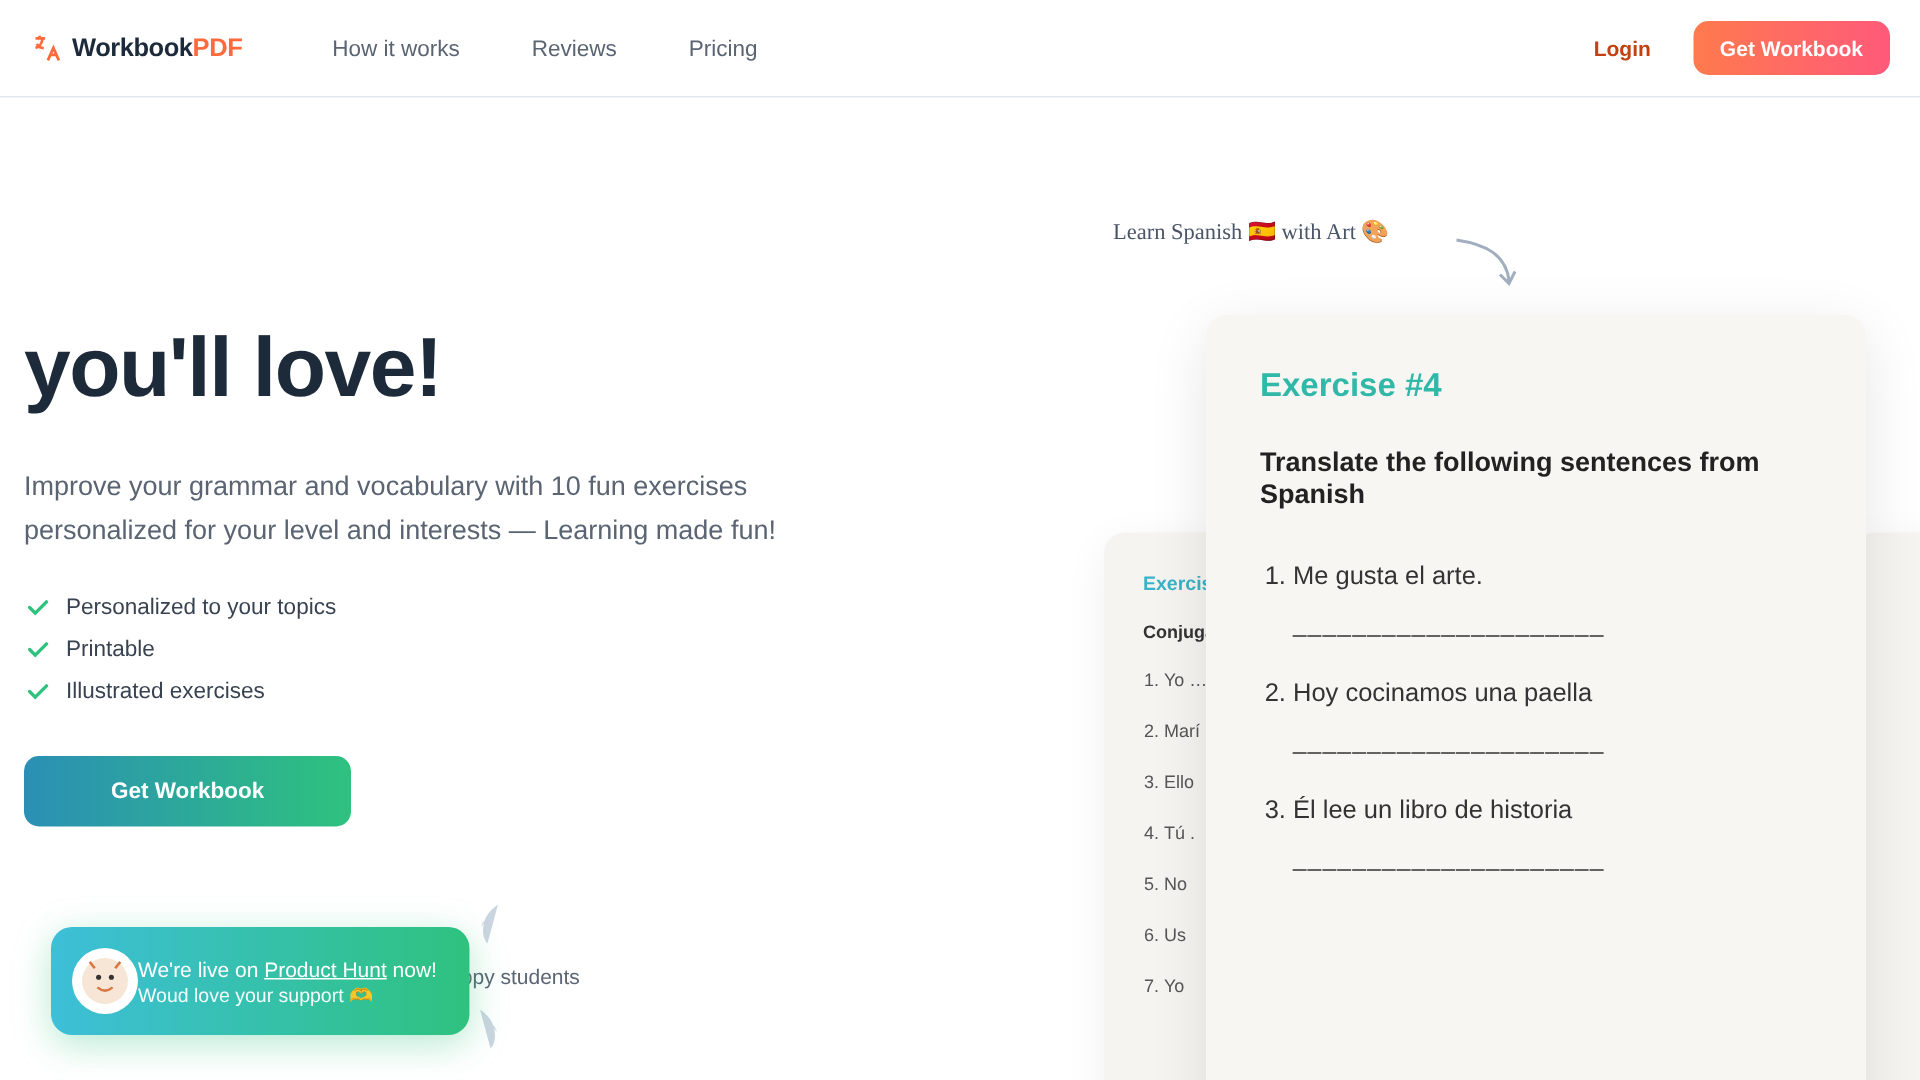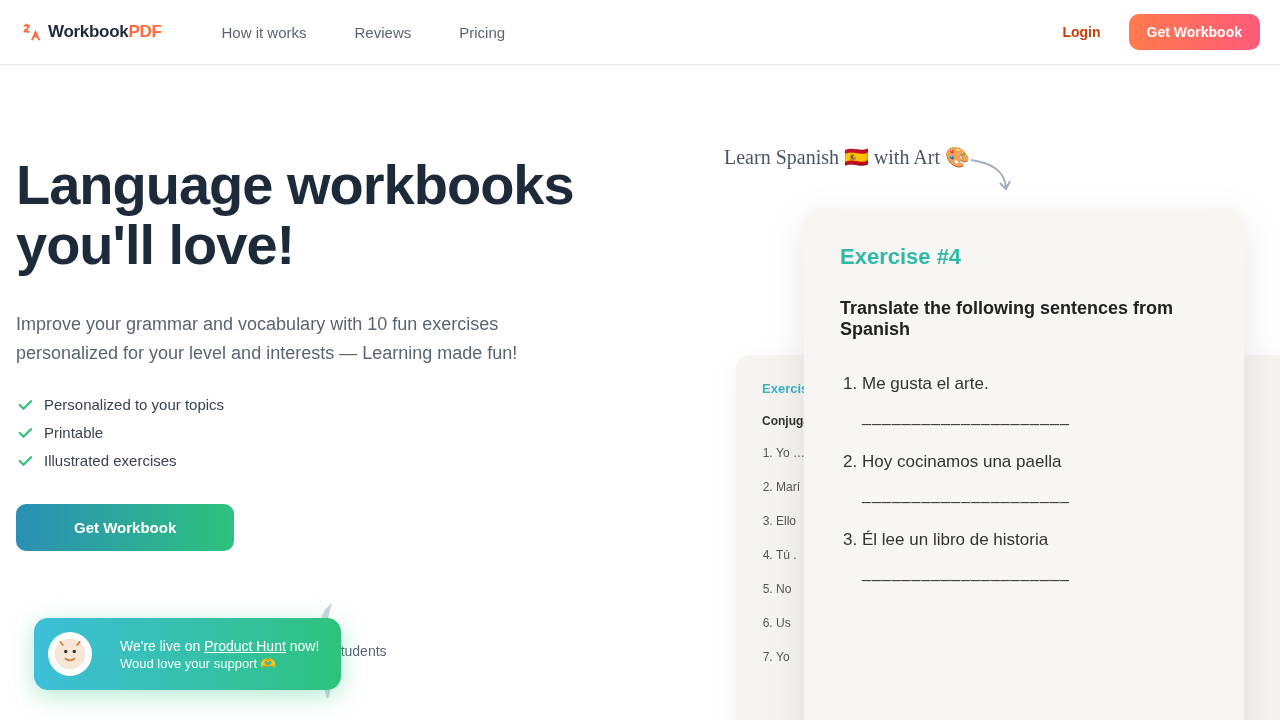--- a/index.html
+++ b/index.html
@@ -25,40 +25,40 @@
 .features { list-style: none; margin-bottom: 34px; }
 .features li { display: flex; align-items: center; gap: 10px; font-size: 15px; color: #384251; margin-bottom: 10px; }
 .check { width: 18px; height: 18px; stroke: #2ec27e; }
 .cta { background: linear-gradient(90deg, #2b8fb5, #2ec27e); color: #fff; border: none; padding: 15px 58px; border-radius: 10px; font-weight: 600; font-size: 15px; cursor: pointer; }
 
 .students { display: flex; align-items: center; gap: 12px; margin-top: 50px; font-size: 14px; color: #5a6472; flex-direction: column; }
 .laurel { width: 24px; height: 30px; fill: #cbd5e0; }
 
 
 .right { flex: 1; position: relative; }
-.handwritten { font-family: 'Comic Sans MS', cursive; font-size: 20px; color: #4a5568; position: absolute; top: -10px; left: 48px; }
+.handwritten { font-family: 'Comic Sans MS', cursive; font-size: 15px; color: #4a5568; position: absolute; top: -10px; left: 66px; }
 .arrow { position: absolute; top: 0px; left: 290px; width: 50px; height: 40px; stroke: #a0aec0; fill: none; }
 
 .card-back2 { position: absolute; top: 200px; left: 560px; width: 400px; height: 500px; background: #f5f4f1; border-radius: 14px; box-shadow: 0 8px 30px rgba(0,0,0,0.06); padding: 30px; font-size: 11px; color: #888; }
 
 .card-back { position: absolute; top: 200px; left: 60px; width: 400px; height: 500px; background: #f5f4f1; border-radius: 14px; box-shadow: 0 8px 30px rgba(0,0,0,0.06); padding: 26px; }
 .card-back .ex-label { color: #39b3c7; font-weight: 700; font-size: 13px; margin-bottom: 18px; }
 .card-back .ex-sub { font-weight: 700; font-size: 12px; color: #333; margin-bottom: 18px; }
 .card-back ol { margin-left: 14px; font-size: 12px; color: #555; }
 .card-back li { margin-bottom: 20px; }
 
 .card-front { position: absolute; top: 55px; left: 128px; width: 440px; height: 600px; background: #f8f6f2; border-radius: 14px; box-shadow: 0 10px 40px rgba(0,0,0,0.10); padding: 34px 36px; }
 .ex-title { color: #30b8a8; font-weight: 800; font-size: 22px; margin-bottom: 28px; }
 .ex-instruct { font-weight: 700; font-size: 18px; color: #222; margin-bottom: 34px; }
 .card-front ol { margin-left: 22px; }
 .card-front li { font-size: 17px; color: #333; margin-bottom: 18px; }
 .blank { color: #333; letter-spacing: 1px; margin: 14px 0 26px 0; font-size: 16px; }
 
 
-.toast { position: absolute; left: 34px; bottom: 30px; background: linear-gradient(90deg, #3dbfd9, #2ec27e); color: #fff; padding: 14px 22px 14px 14px; border-radius: 14px; display: flex; align-items: center; gap: 28px; box-shadow: 0 6px 24px rgba(46,194,126,0.35); }
+.toast { position: absolute; left: 34px; bottom: 30px; background: linear-gradient(90deg, #3dbfd9, #2ec27e); color: #fff; padding: 14px 22px 14px 14px; border-radius: 14px; display: flex; align-items: center; gap: 0; box-shadow: 0 6px 24px rgba(46,194,126,0.35); }
 .toast-icon { width: 44px; height: 44px; border-radius: 50%; background: #fff; display: flex; align-items: center; justify-content: center; overflow: hidden; }
 .toast-icon svg { width: 34px; height: 34px; }
 .toast-text { font-size: 14px; }
 .toast-text .line1 { margin-bottom: 2px; }
 .toast-text .ph { text-decoration: underline; }
 .toast-text .line2 { font-size: 13px; opacity: 0.95; }
 </style>
 </head>
 <body>
 
@@ -76,21 +76,21 @@
     <a href="#">Pricing</a>
   </nav>
   <div class="spacer"></div>
   <a href="#" class="login">Login</a>
   <button class="get-btn-top">Get Workbook</button>
 </div>
 
 <div class="hero">
   <div class="left">
     <h1 class="title">
-      <span>Language workbooks</span><br>
+      <br>
       <span>you'll love!</span>
     </h1>
     <p class="sub">Improve your grammar and vocabulary with 10 fun exercises personalized for your level and interests — Learning made fun!</p>
     <ul class="features">
       <li>
         <svg class="check" viewBox="0 0 24 24" fill="none" stroke-width="3" stroke-linecap="round">
             <path d="M5 12l5 5L20 7"></path>
           </svg>
         <span>Personalized to your topics</span>
       </li>

